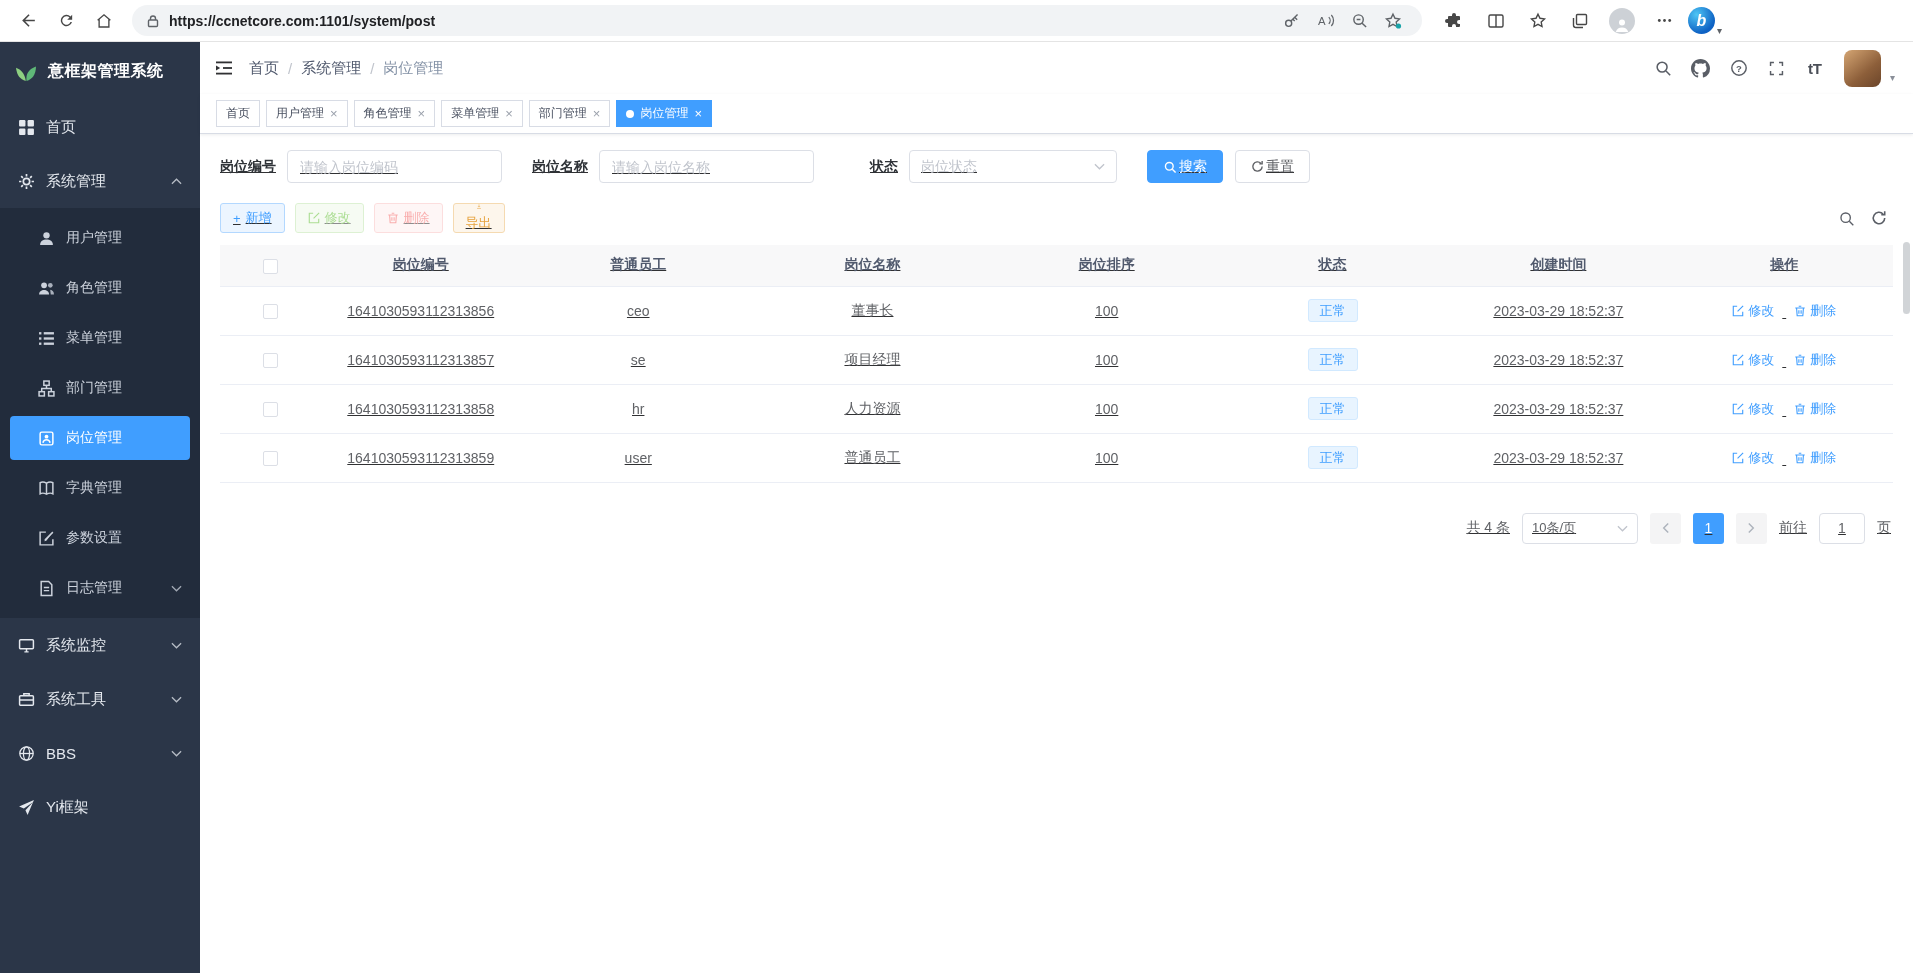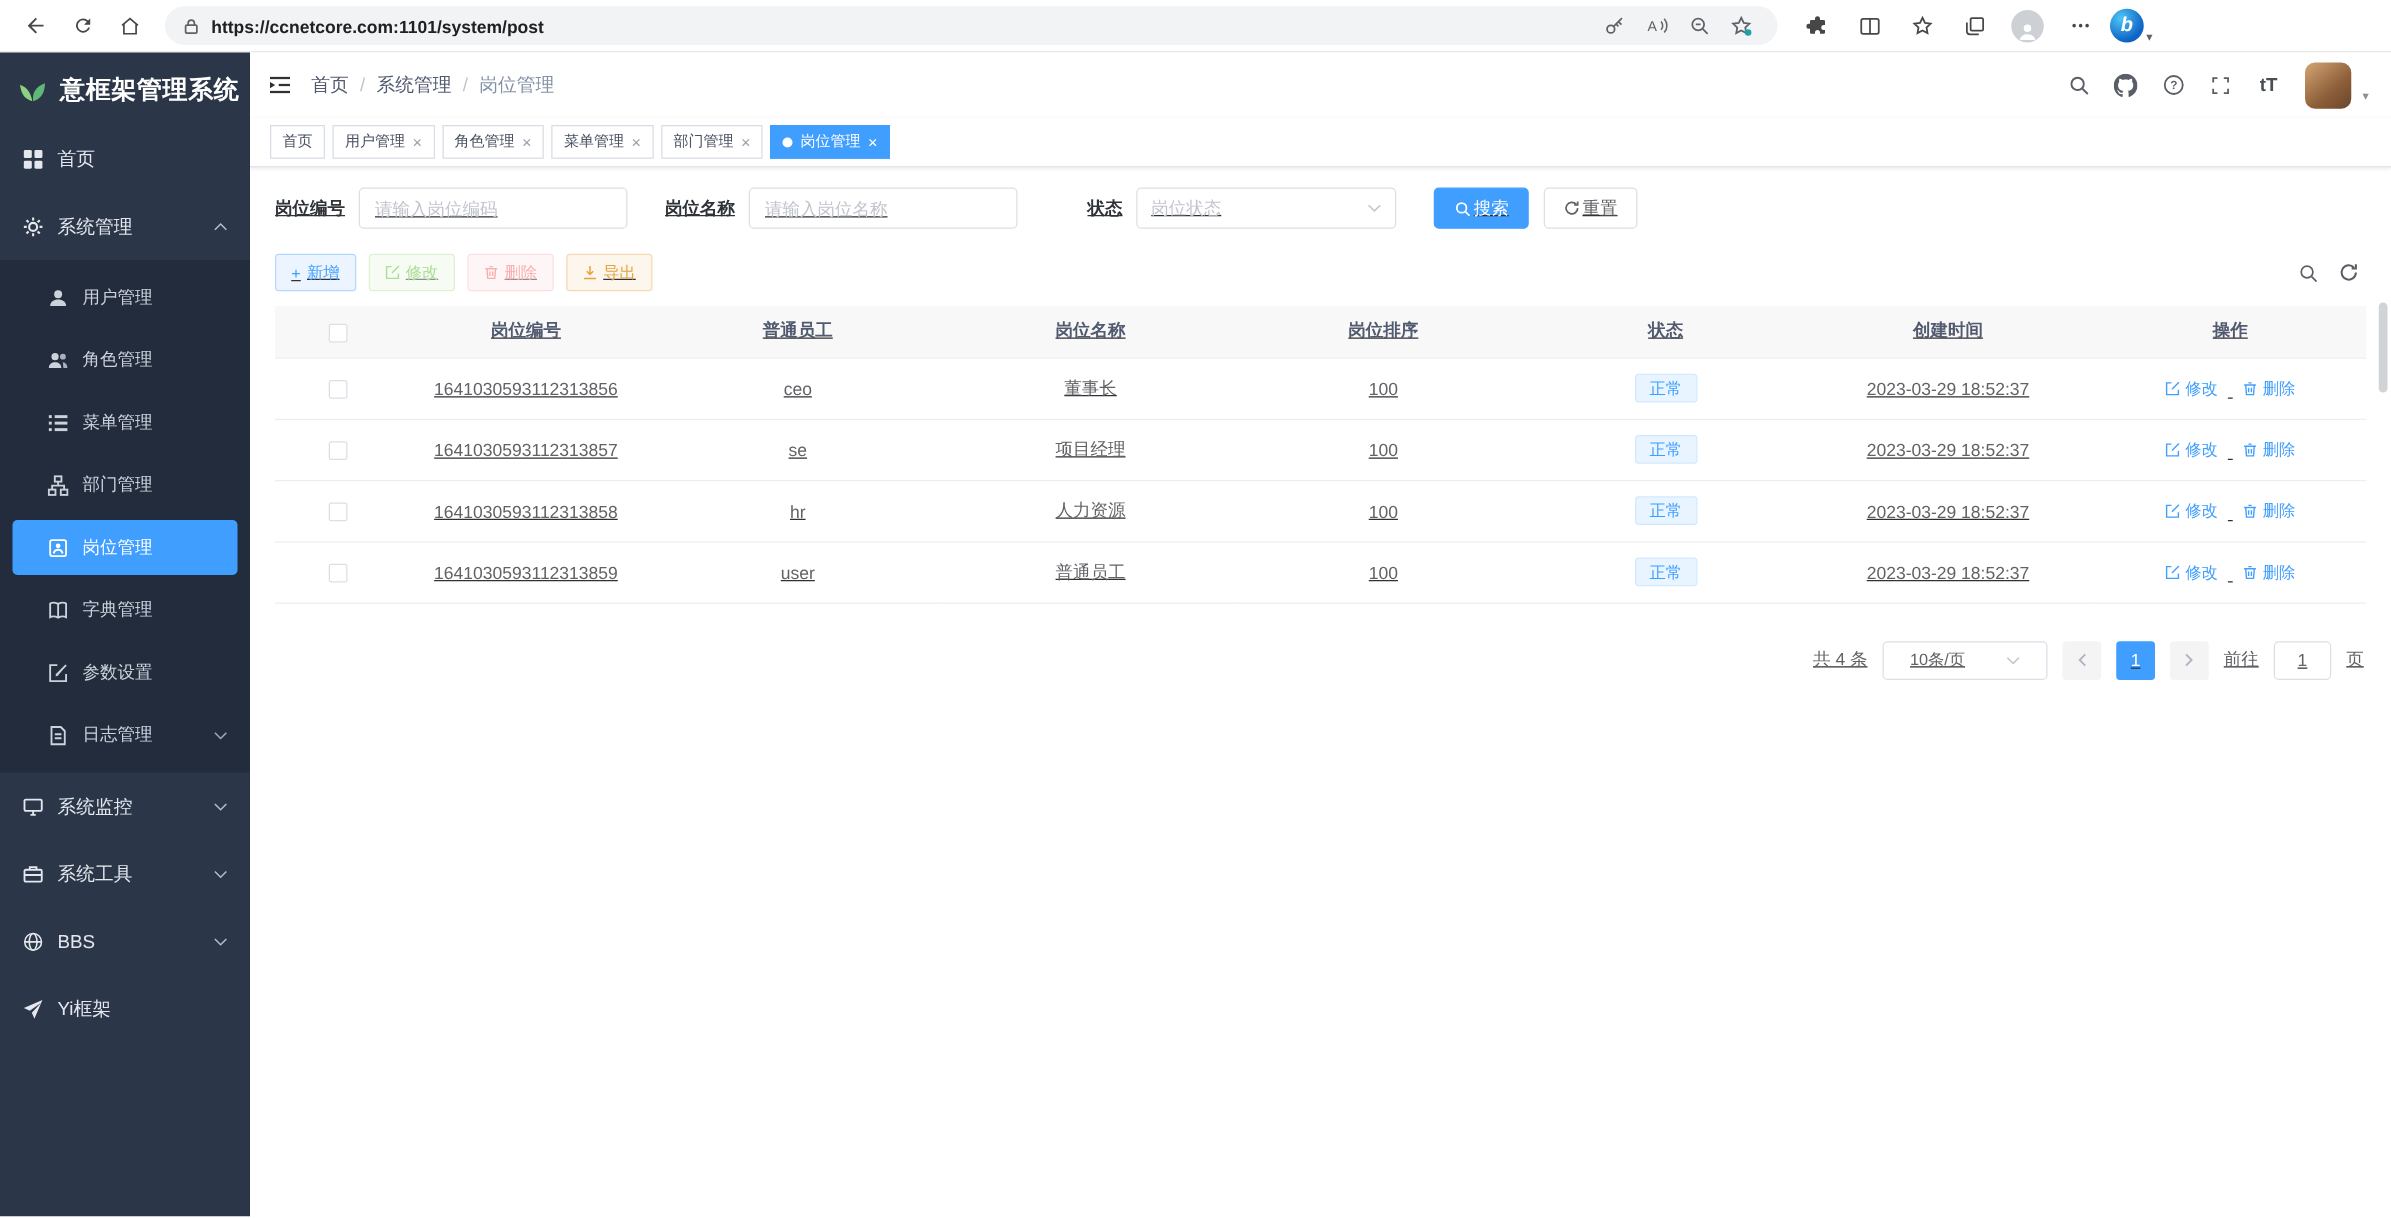--- a/index.html
+++ b/index.html
@@ -16,21 +16,21 @@
   .aicon { width:30px; height:28px; display:flex; align-items:center; justify-content:center; border-radius:6px; cursor:pointer; color:#5f6368; }
   .chrome-right { display:flex; align-items:center; gap:6px; margin-left:4px; color:#5f6368; }
   .pfp { width:26px; height:26px; border-radius:50%; background:#cdd1d6; display:flex; align-items:flex-end; justify-content:center; overflow:hidden; }
   .bing { width:27px; height:27px; border-radius:50%; background:radial-gradient(circle at 32% 28%, #4ec6f5, #0e62c4 70%); color:#fff; font-weight:bold; font-style:italic; display:flex; align-items:center; justify-content:center; font-size:16px; cursor:pointer; }
   .mini-caret { color:#5f6368; font-size:10px; align-self:flex-end; margin:0 2px 2px -4px; }
 
   
   .app { display:flex; height:931px; }
   .sidebar { width:200px; background:#2b3648; flex-shrink:0; overflow:hidden; color:#d2d7e0; }
   .logo { height:58px; display:flex; align-items:center; gap:10px; padding:0 14px; }
-  .logo-title { color:#fff; font-weight:bold; font-size:20px; letter-spacing:.5px; white-space:nowrap; }
+  .logo-title { color:#fff; font-weight:bold; font-size:16px; letter-spacing:.5px; white-space:nowrap; }
   .menu-item { height:54px; display:flex; align-items:center; gap:11px; padding:0 18px; font-size:15px; cursor:pointer; color:#e4e8ee; white-space:nowrap; }
   .menu-item .mi { width:17px; height:17px; flex-shrink:0; }
   .chev { margin-left:auto; opacity:.75; }
   .submenu { background:#222c3c; padding:5px 0; }
   .submenu .menu-item { height:50px; padding-left:38px; font-size:14px; color:#ccd2dc; }
   .submenu .menu-item.active { background:#409eff; color:#fff; margin:3px 10px; height:44px; border-radius:4px; padding-left:28px; }
 
   .main { flex:1; min-width:0; display:flex; flex-direction:column; background:#fff; position:relative; }
 
   
@@ -64,34 +64,34 @@
   .f-select { width:208px; height:33px; border:1px solid #dcdfe6; border-radius:4px; display:flex; align-items:center; justify-content:space-between; padding:0 11px; color:#c0c4cc; cursor:pointer; background:#fff; }
   .btn { height:33px; border-radius:4px; border:1px solid #dcdfe6; display:inline-flex; align-items:center; gap:2px; padding:0 15px; font-size:14px; cursor:pointer; background:#fff; color:#606266; font-family:inherit; }
   .btn-primary { background:#409eff; border-color:#409eff; color:#fff; }
   .btn-reset { margin-left:12px; }
 
   .toolbar { display:flex; align-items:center; margin-bottom:12px; }
   .tbtn { height:30px; border-radius:3px; border:1px solid; display:inline-flex; align-items:center; gap:5px; padding:0 12px; font-size:13px; cursor:pointer; margin-right:10px; font-family:inherit; }
   .tbtn-add    { background:#ecf5ff; border-color:#b3d8ff; color:#409eff; }
   .tbtn-edit   { background:#f0f9eb; border-color:#c2e7b0; color:#67c23a; }
   .tbtn-del    { background:#fef0f0; border-color:#fbc4c4; color:#f56c6c; }
-  .tbtn-export { background:#fdf6ec; border-color:#f5dab1; color:#e6a23c; }
+  .tbtn-export { background:#fdf6ec; border-color:#f5dab1; color:#e6a23c;flex-direction:column; }
   .is-disabled { opacity:.55; cursor:not-allowed; }
   .tool-right { margin-left:auto; display:flex; align-items:center; gap:16px; color:#5a5e66; padding-right:6px; }
   .tool-right span { cursor:pointer; }
 
   table { width:100%; border-collapse:collapse; table-layout:fixed; }
   th { background:#f8f8f9; color:#515a6e; font-weight:bold; font-size:14px; height:41px; border-bottom:1px solid #ebeef5; text-align:center; }
   td { height:49px; text-align:center; color:#606266; font-size:14px; border-bottom:1px solid #ebeef5; }
   .cb { appearance:none; -webkit-appearance:none; width:15px; height:15px; border:1px solid #dcdfe6; border-radius:2px; background:#fff; cursor:pointer; vertical-align:middle; }
   .badge { display:inline-block; background:#e8f4ff; border:1px solid #d1e9ff; color:#409eff; border-radius:3px; padding:4px 11px; font-size:13px; line-height:1; }
   .op { color:#409eff; display:inline-flex; align-items:center; gap:4px; margin:0 8px; cursor:pointer; font-size:13px; }
 
   .pagination { display:flex; align-items:center; justify-content:flex-end; gap:12px; margin-top:30px; color:#606266; font-size:14px; padding-right:2px; }
-  .page-size { width:132px; height:31px; border:1px solid #dcdfe6; border-radius:4px; display:flex; align-items:center; justify-content:space-between; padding:0 21px; color:#606266; font-size:13px; cursor:pointer; }
+  .page-size { width:116px; height:31px; border:1px solid #dcdfe6; border-radius:4px; display:flex; align-items:center; justify-content:space-between; padding:0 9px; color:#606266; font-size:13px; cursor:pointer; }
   .pg-btn { min-width:31px; height:31px; background:#f4f4f5; border-radius:3px; display:flex; align-items:center; justify-content:center; color:#adb3bc; cursor:pointer; }
   .pg-btn.current { background:#409eff; color:#fff; font-size:14px; }
   .goto-input { width:46px; height:31px; border:1px solid #dcdfe6; border-radius:4px; text-align:center; font-size:14px; color:#606266; outline:none; font-family:inherit; }
 
   .scroll-thumb { position:absolute; right:3px; top:200px; width:7px; height:72px; background:#c9ccd0; border-radius:4px; opacity:.85; }
 </style>
 </head>
 <body>
 
 <div class="browser">

